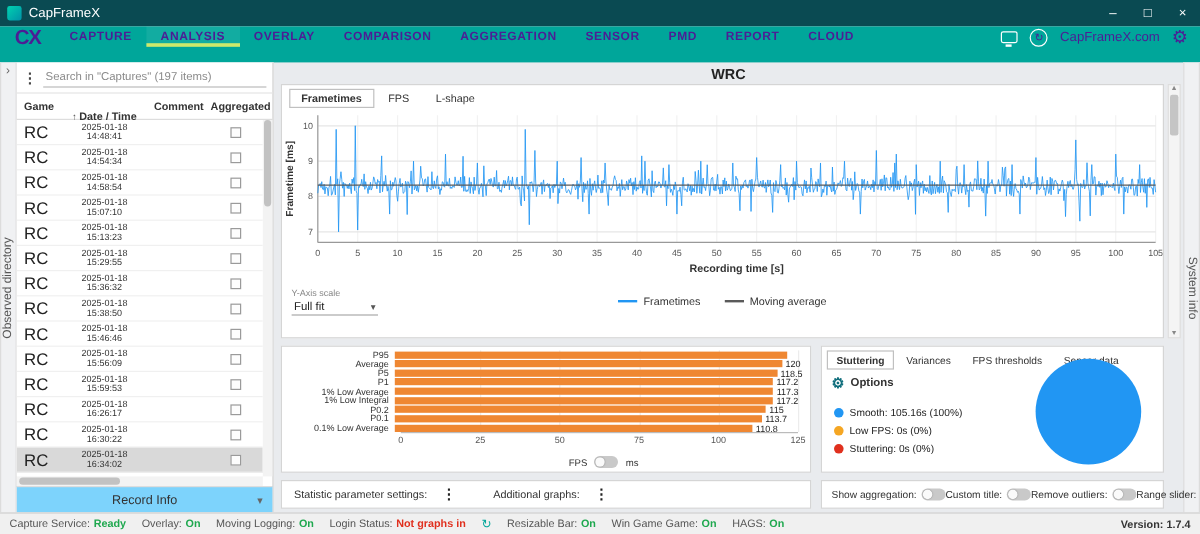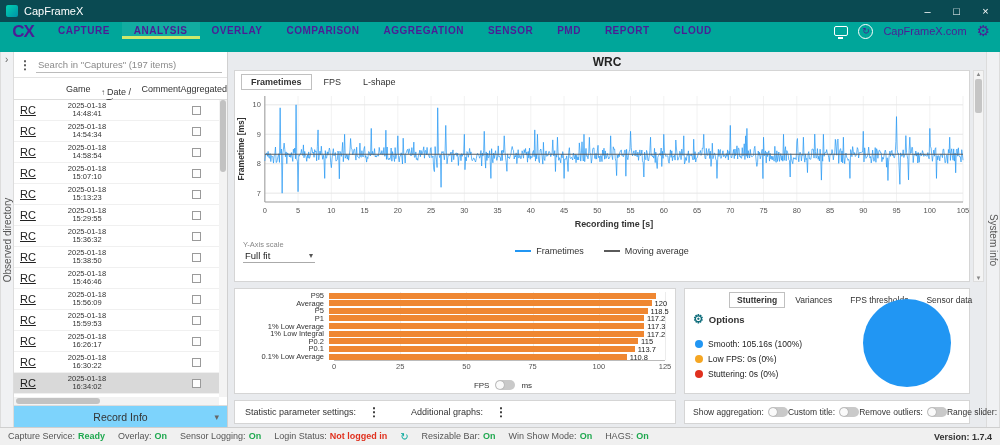--- a/index.html
+++ b/index.html
@@ -35,27 +35,27 @@
   .vtext{position:absolute;top:50%;left:50%;font-size:10px;color:#555;white-space:nowrap;cursor:pointer;}
   .vleft{writing-mode:vertical-rl;transform:translate(-50%,-50%) rotate(180deg);}
   .vright{writing-mode:vertical-rl;transform:translate(-50%,-50%);}
 
   
   .sidebar{position:absolute;left:14px;top:0;bottom:0;width:214px;background:#fff;border-right:1px solid #d0d0d0;}
   .search-row{height:26px;display:flex;align-items:center;border-bottom:1px solid #e4e4e4;padding:0 5px;gap:5px;}
   .kebab{font-size:12px;color:#444;font-weight:bold;cursor:pointer;}
   .search{flex:1;border:none;outline:none;border-bottom:1px solid #bbb;font-size:9.5px;color:#333;padding:2px;background:transparent;}
   .search::placeholder{color:#8a8a8a;}
-  .cap-header{display:flex;height:22px;align-items:center;border-bottom:1px solid #ddd;font-size:9px;font-weight:normal;color:#333;padding-left:46px;}
+  .cap-header{display:flex;height:22px;align-items:center;border-bottom:1px solid #ddd;font-size:9px;font-weight:bold;color:#333;}
   .c-game{width:36px;padding-left:6px;}.c-date{width:74px;text-align:center;margin-top:16px;}.c-comment{width:50px;text-align:center;}.c-agg{flex:1;text-align:center;}
   .sort-icon{font-size:8px;margin-right:2px;color:#555;}
   .cap-rows{position:absolute;top:48px;bottom:30px;left:0;right:8px;overflow:hidden;background:#fff;}
   .cap-row{display:flex;align-items:center;height:21px;border-bottom:1px solid #f0f0f0;cursor:pointer;}
   .cap-row.selected{background:#d9d9d9;}
-  .cr-game{width:36px;padding-left:6px;font-size:11px;color:#222;text-decoration:underline;}
+  .cr-game{width:36px;padding-left:6px;font-size:14px;color:#222;}
   .cr-date{width:74px;text-align:center;font-size:7.5px;line-height:8.5px;color:#333;}
   .cr-comment{width:50px;}
   .cr-agg{flex:1;display:flex;justify-content:center;}
   .cbx{width:9px;height:9px;border:1px solid #9a9a9a;background:#fdfdfd;cursor:pointer;}
   .vscroll{position:absolute;top:48px;bottom:30px;right:0;width:8px;background:#f3f3f3;cursor:pointer;}
   .vthumb{position:absolute;top:0;left:1px;width:6px;height:72px;background:#c2c2c2;border-radius:3px;}
   .hscroll{position:absolute;bottom:22px;left:0;right:8px;height:8px;background:#f3f3f3;cursor:pointer;}
   .hthumb{position:absolute;left:2px;top:1px;height:6px;width:84px;background:#c2c2c2;border-radius:3px;}
   .record-info{position:absolute;bottom:0;left:0;right:0;height:22px;background:#7dd3fc;border-top:1px solid #ddd;display:flex;align-items:center;justify-content:center;font-size:10.5px;color:#333;cursor:pointer;}
   .ri-chev{position:absolute;right:8px;font-size:9px;color:#666;}
@@ -93,21 +93,21 @@
   .bar-val{position:absolute;top:-1px;font-size:7.5px;color:#222;white-space:nowrap;}
   #bar-axis{position:absolute;left:93px;right:0;bottom:0;height:11px;border-top:1px solid #bbb;font-size:7.5px;color:#555;}
   .bar-tick{position:absolute;top:1px;transform:translateX(-50%);}
   .fps-ms-row{position:absolute;left:96px;right:0;bottom:3px;display:flex;align-items:center;justify-content:center;gap:6px;font-size:8px;color:#333;}
 
   .switch{width:20px;height:10px;background:#c9c9c9;border-radius:5px;position:relative;display:inline-block;cursor:pointer;flex:none;}
   .switch .knob{position:absolute;left:1px;top:1px;width:8px;height:8px;background:#fafafa;border-radius:50%;box-shadow:0 0 1px rgba(0,0,0,.5);}
 
   
   .stat-panel{position:absolute;left:456px;right:16px;top:236px;height:106px;background:#fff;border:1px solid #d5d5d5;}
-  .stat-tabs{display:flex;gap:2px;padding:3px 16px 0 4px;margin-left:40px;}
+  .stat-tabs{display:flex;gap:2px;padding:3px 16px 0 4px;}
   .stat-tab{font-size:8.5px;padding:2px 7px;color:#333;border:1px solid transparent;cursor:pointer;white-space:nowrap;}
   .stat-tab.active{border-color:#c0c0c0;font-weight:bold;background:#fff;}
   .options-row{display:flex;align-items:center;gap:5px;padding:4px 0 0 8px;font-size:9.5px;font-weight:bold;color:#333;cursor:pointer;width:90px;}
   .opt-gear{font-size:12px;color:#106e7c;}
   .stat-legend{position:absolute;left:10px;top:50px;display:flex;flex-direction:column;gap:5px;font-size:8.5px;color:#222;}
   .sl-item{display:flex;align-items:center;gap:5px;}
   .sl-dot{width:8px;height:8px;border-radius:50%;flex:none;}
   .pie{position:absolute;right:18px;top:10px;width:88px;height:88px;border-radius:50%;}
 
   
@@ -609,34 +609,34 @@
     <div id="status-items" class="status-items">
         <div class="st-item">
           <span class="st-lbl">Capture Service:</span>
           <span class="st-val" style="color: rgb(31, 168, 79);">Ready</span>
         </div>
         <div class="st-item">
           <span class="st-lbl">Overlay:</span>
           <span class="st-val" style="color: rgb(31, 168, 79);">On</span>
         </div>
         <div class="st-item">
-          <span class="st-lbl">Sensor Logging:</span>
+          <span class="st-lbl">Moving Logging:</span>
           <span class="st-val" style="color: rgb(31, 168, 79);">On</span>
         </div>
         <div class="st-item">
           <span class="st-lbl">Login Status:</span>
-          <span class="st-val" style="color: rgb(224, 48, 30);">Not logged in</span>
+          <span class="st-val" style="color: rgb(224, 48, 30);">Not graphs in</span>
         </div>
         <span class="st-icon">↻</span>
         <div class="st-item">
           <span class="st-lbl">Resizable Bar:</span>
           <span class="st-val" style="color: rgb(31, 168, 79);">On</span>
         </div>
         <div class="st-item">
-          <span class="st-lbl">Win Show Mode:</span>
+          <span class="st-lbl">Win Game Game:</span>
           <span class="st-val" style="color: rgb(31, 168, 79);">On</span>
         </div>
         <div class="st-item">
           <span class="st-lbl">HAGS:</span>
           <span class="st-val" style="color: rgb(31, 168, 79);">On</span>
         </div>
       </div>
     <div class="version">Version: 1.7.4</div>
   </div>
 </div>

